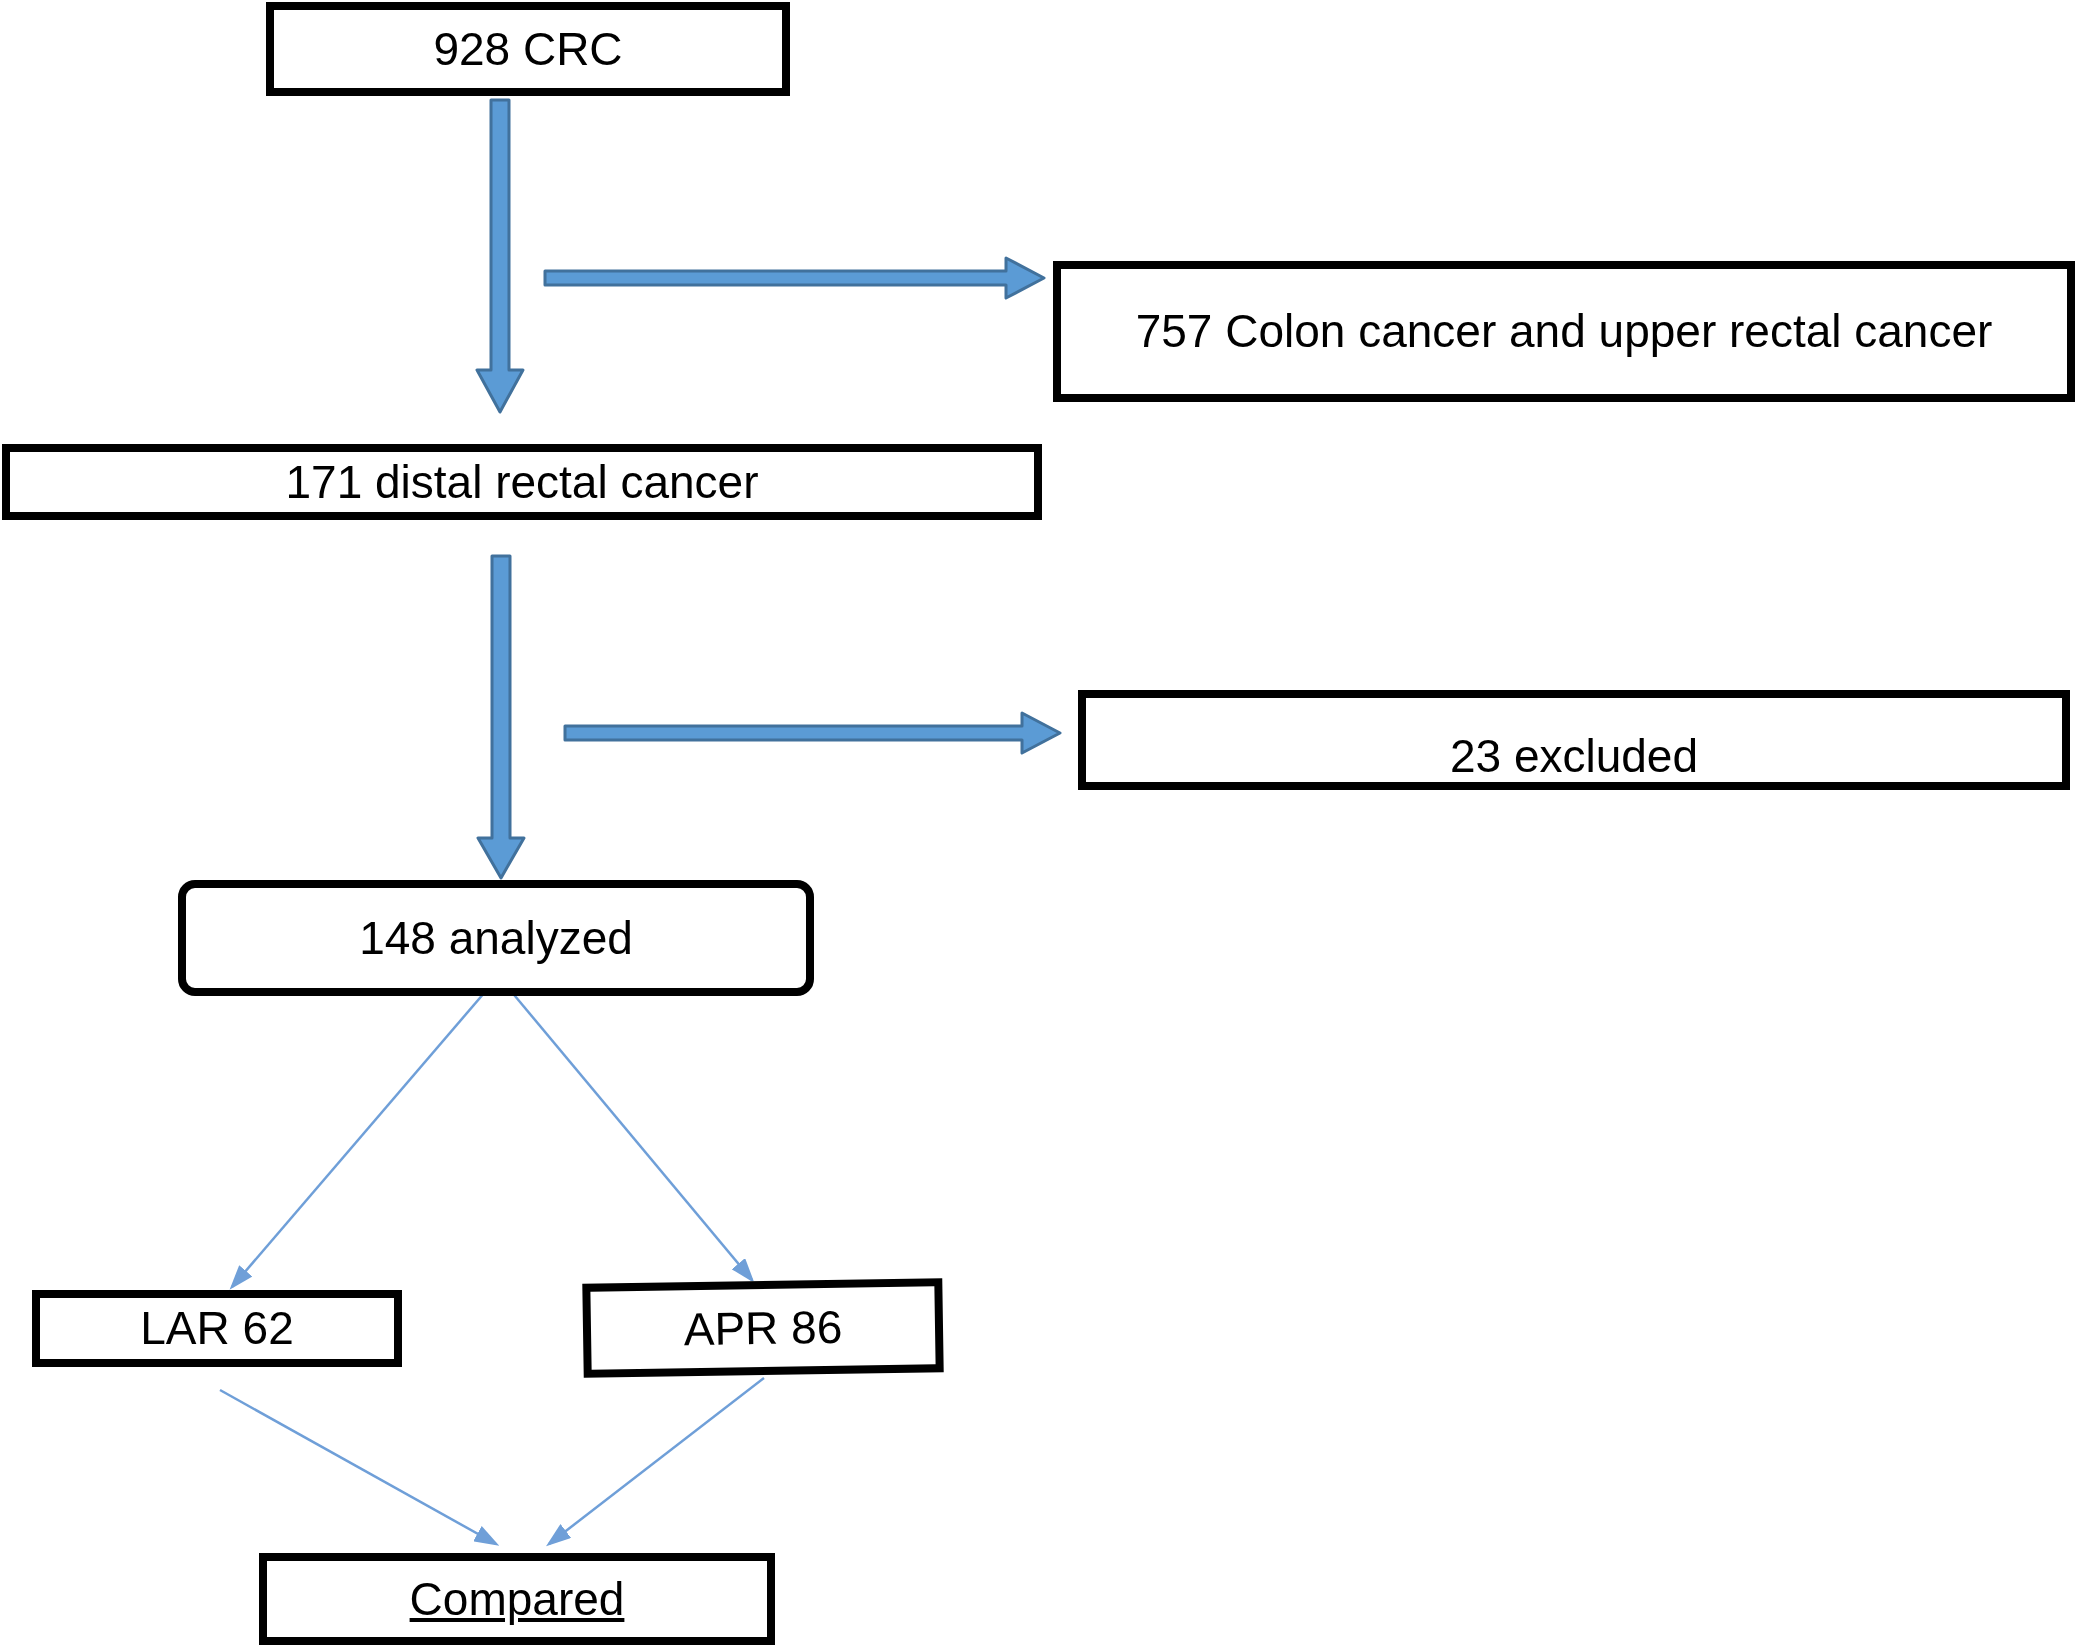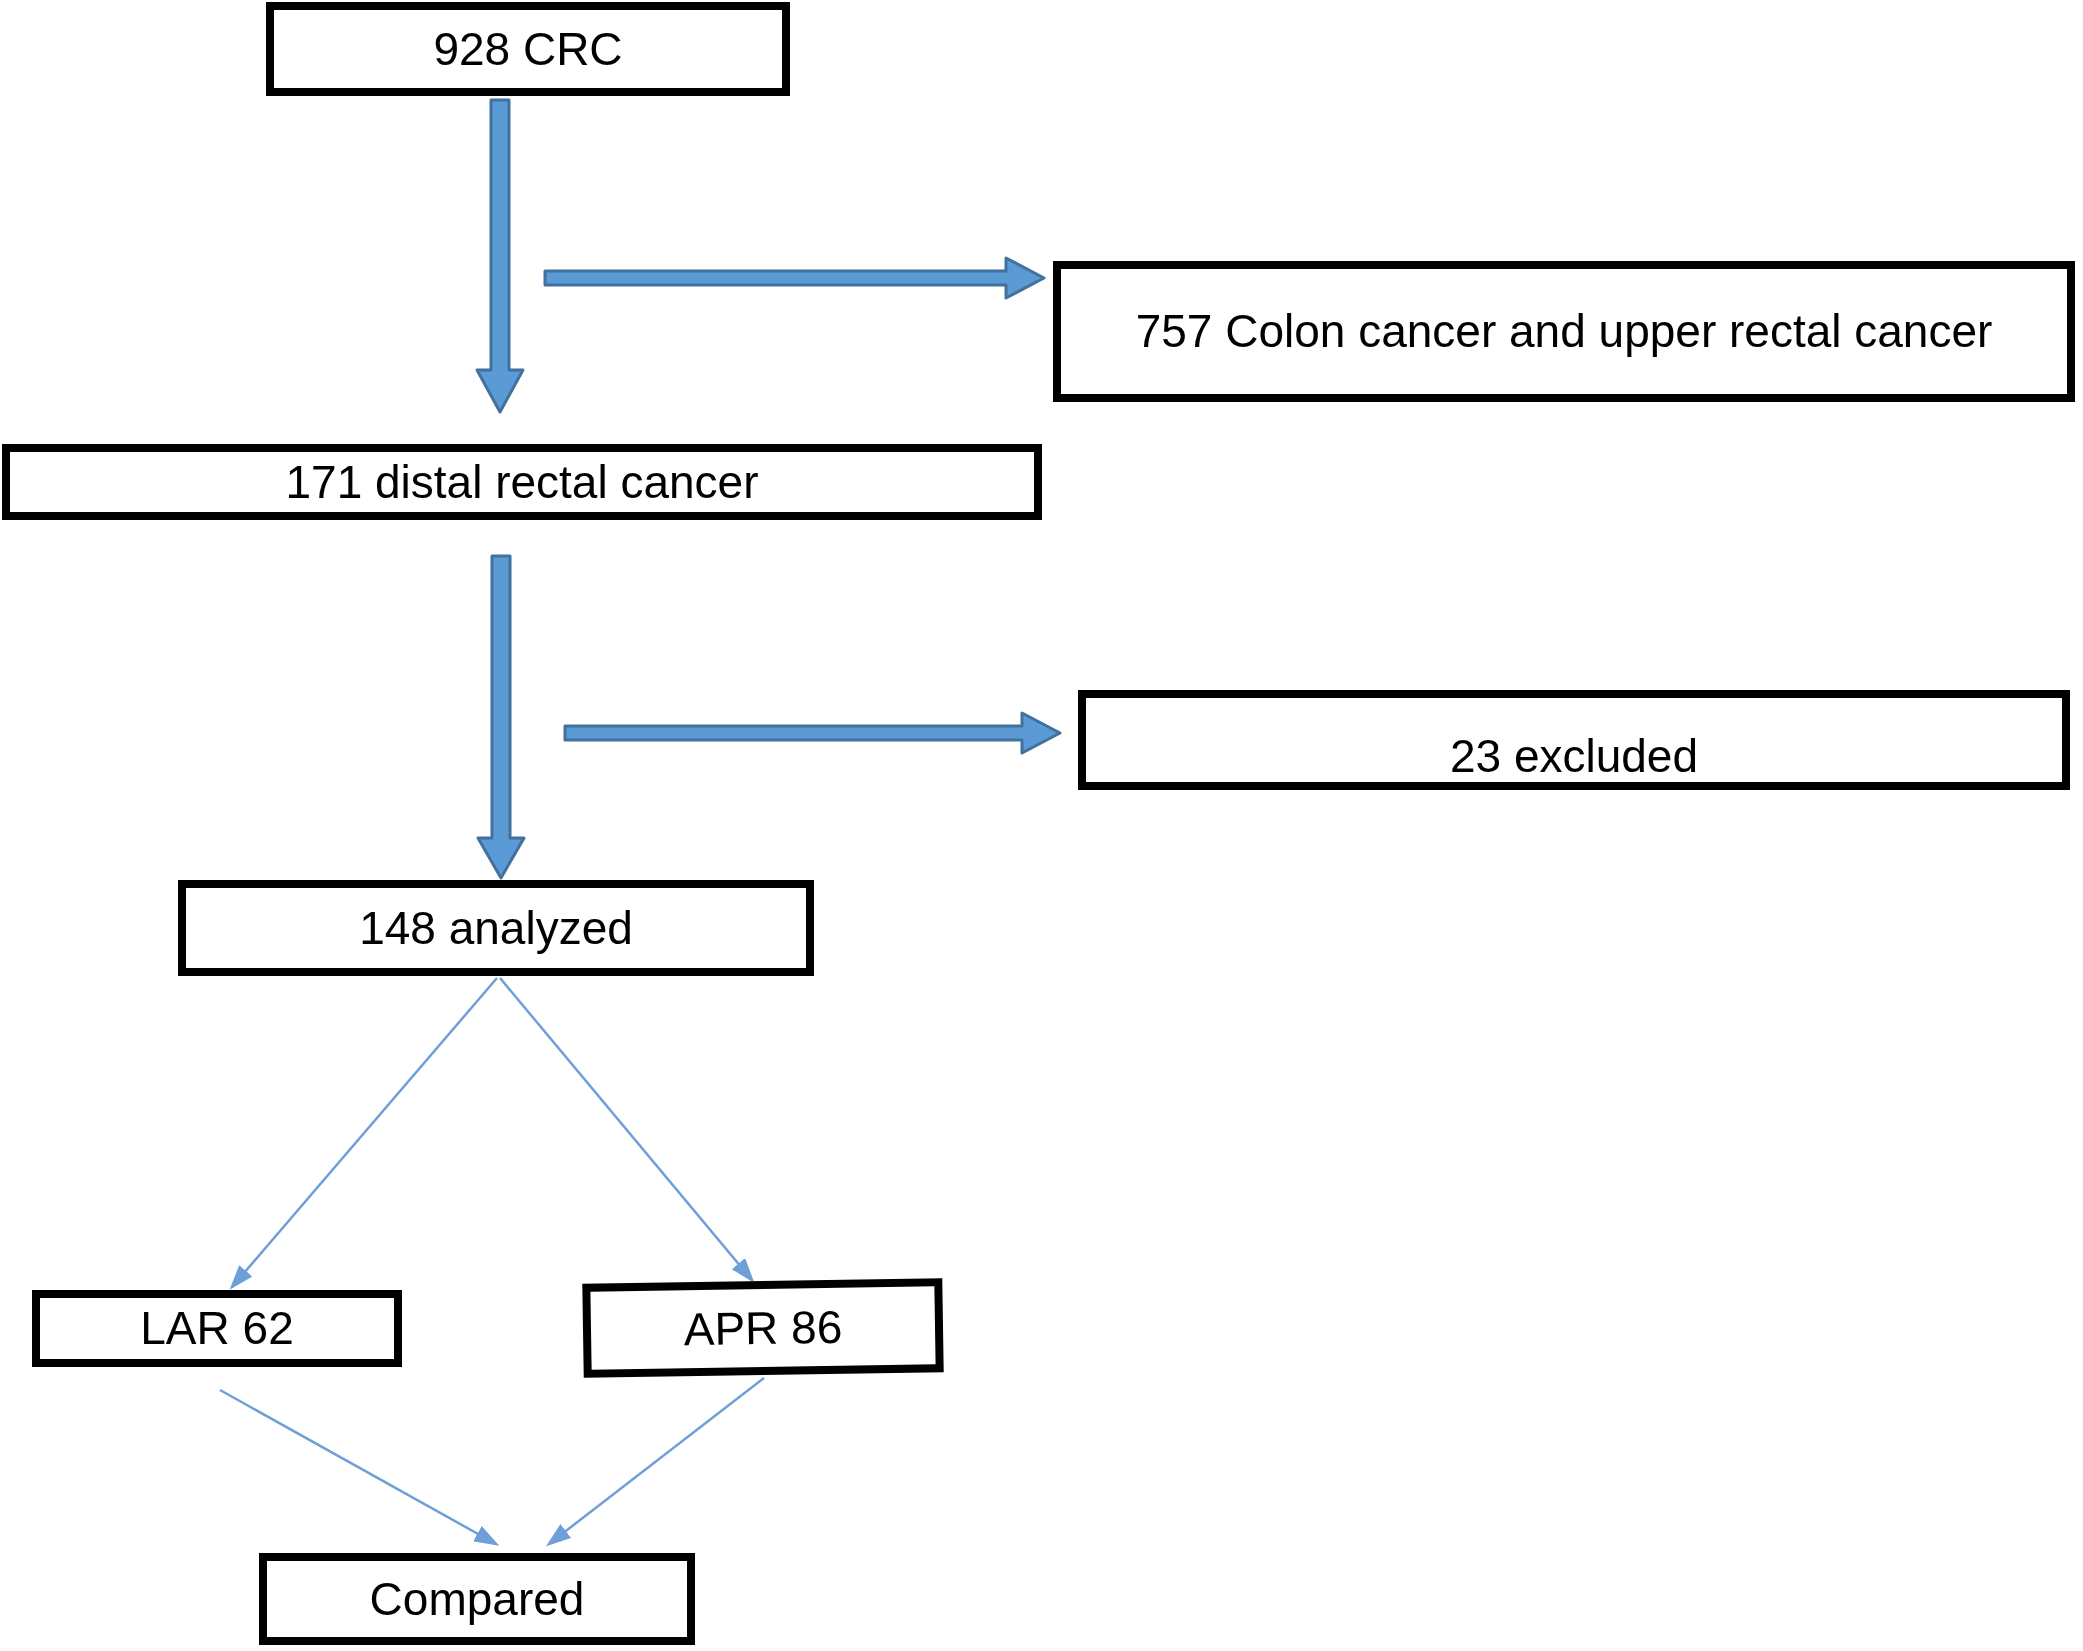--- a/index.html
+++ b/index.html
@@ -22,24 +22,24 @@
     justify-content: center;
     font-size: 46px;
     line-height: 1.1;
     white-space: nowrap;
     z-index: 2;
   }
   .box-crc      { left: 266px;  top: 2px;    width: 524px;  height: 94px;  }
   .box-colon    { left: 1053px; top: 221px;  width: 1022px; height: 141px; margin-top: 40px; }
   .box-distal   { left: 2px;    top: 444px;  width: 1040px; height: 76px; }
   .box-excluded { left: 1078px; top: 690px;  width: 992px;  height: 100px; align-items: flex-end; }
-  .box-analyzed { left: 178px;  top: 880px;  width: 636px;  height: 96px;  }
+  .box-analyzed { left: 178px;  top: 880px;  width: 636px;  height: 116px; border-radius: 17px;  }
   .box-lar      { left: 32px;   top: 1290px; width: 370px;  height: 77px;  }
   .box-apr      { left: 583px;  top: 1281px; width: 360px;  height: 94px; transform: rotate(-0.9deg); }
-  .box-compared { left: 259px;  top: 1553px; width: 436px;  height: 92px;  }
+  .box-compared { left: 259px;  top: 1553px; width: 516px;  height: 92px; text-decoration: underline;  }
   .arrow-layer {
     position: absolute;
     left: 0; top: 0;
     width: 2083px;
     height: 1651px;
     z-index: 1;
     pointer-events: none;
   }
 </style>
 </head>

